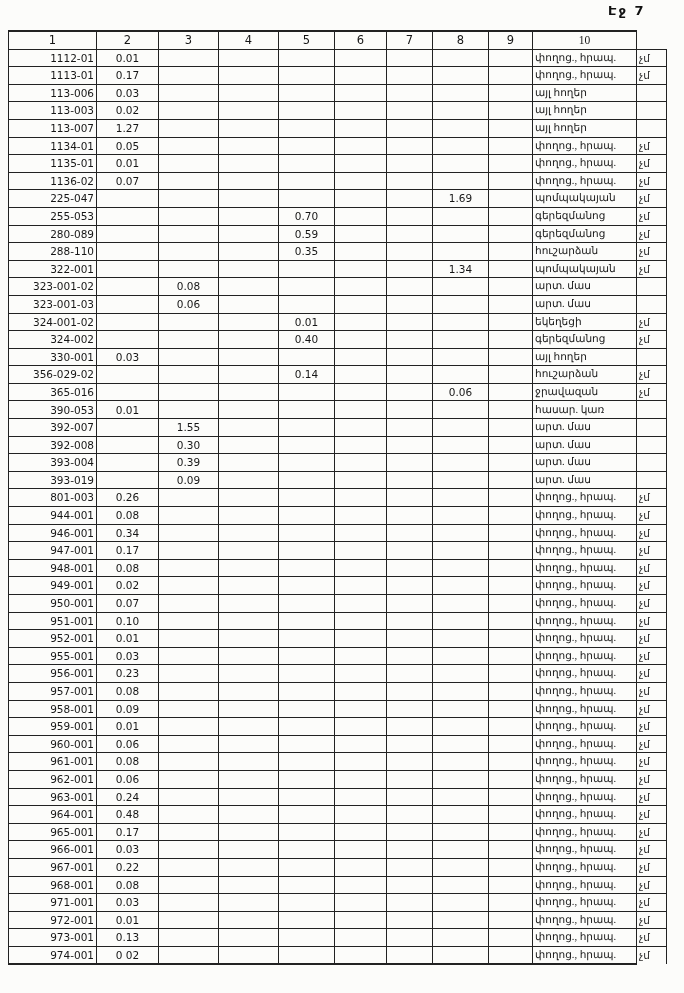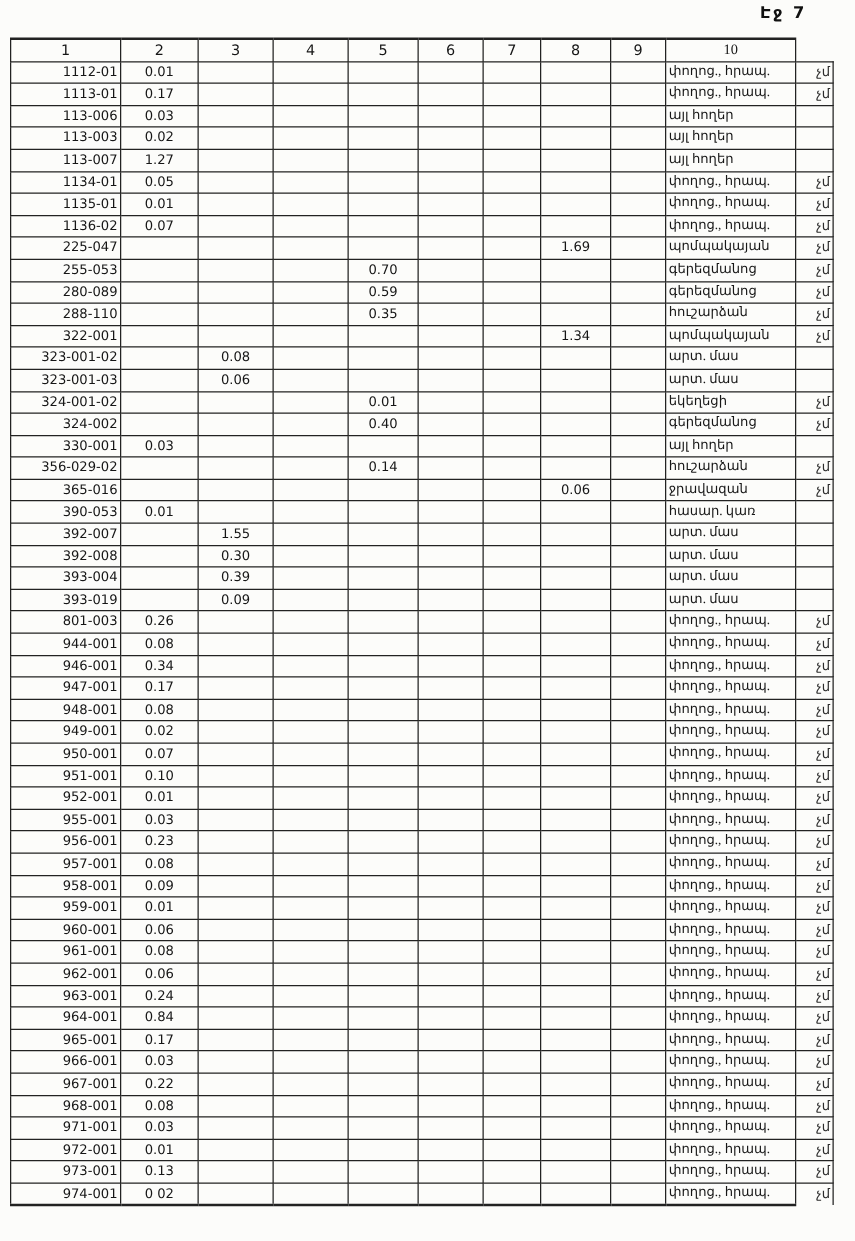--- a/index.html
+++ b/index.html
@@ -64,21 +64,21 @@
   .w10 { width: 104px; }
   .w11 { width: 30px; }
   .c1  { text-align: right; padding-left: 4px; border-left-width: 2px; }
   .c2, .c3, .c4, .c5, .c6, .c7, .c8, .c9 { text-align: center; }
   .c10 { text-align: left; padding-left: 4px; border-right-width: 2px; font-family: Liberation Serif, serif; }
   .c11, th.c11 {
     border: none;
     background: transparent;
     font-size: 8.5px;
     color: #2b2b2b;
-    text-align: right;
+    text-align: left;
     padding-left: 7px;
   }
   .scan-table tr:last-child td.c11 { border-bottom-width: 0; }
 </style>
 </head>
 <body>
 
 <div class="page">
   <div class="page-label">Էջ 7</div>
 
@@ -666,21 +666,21 @@
           <td class="c5"></td>
           <td class="c6"></td>
           <td class="c7"></td>
           <td class="c8"></td>
           <td class="c9"></td>
           <td class="c10">փողոց., հրապ.</td>
           <td class="c11">չմ</td>
         </tr>
         <tr>
           <td class="c1">964-001</td>
-          <td class="c2">0.84</td>
+          <td class="c2">0.48</td>
           <td class="c3"></td>
           <td class="c4"></td>
           <td class="c5"></td>
           <td class="c6"></td>
           <td class="c7"></td>
           <td class="c8"></td>
           <td class="c9"></td>
           <td class="c10">փողոց., հրապ.</td>
           <td class="c11">չմ</td>
         </tr>

